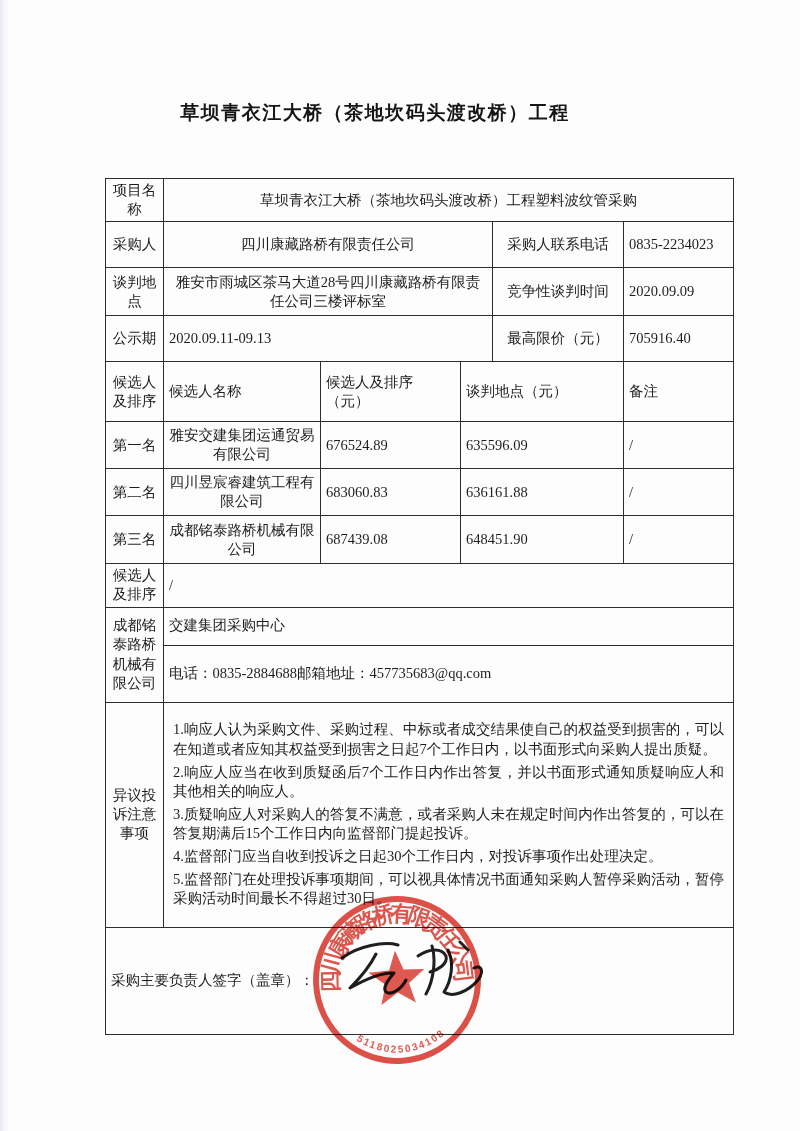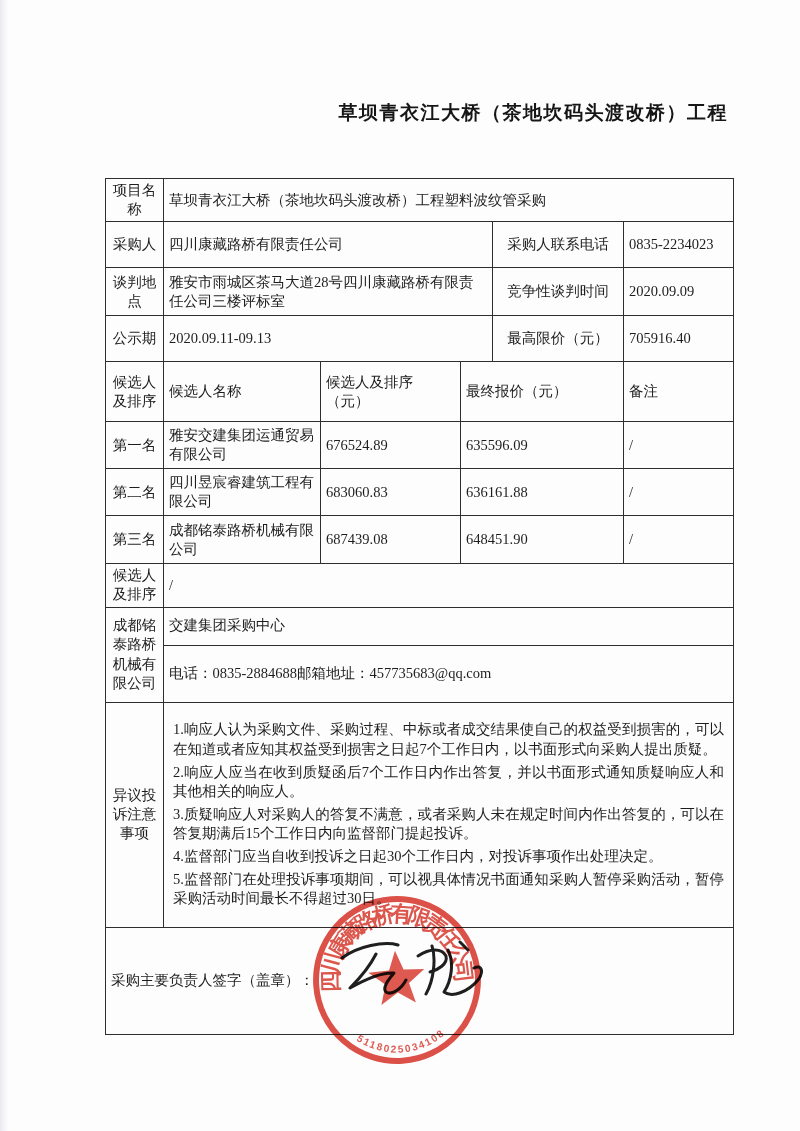--- a/index.html
+++ b/index.html
@@ -7,39 +7,39 @@
     position:relative;width:800px;height:1131px;overflow:hidden;
     background:#fdfdfe;
     font-family:"Liberation Serif","DejaVu Serif",serif;
     color:#1d1d1d;
   }
   .scan-edge{
     position:absolute;left:0;top:0;width:9px;height:100%;
     background:linear-gradient(90deg,#e9e9f0 0%,#f6f6fa 55%,rgba(255,255,255,0) 100%);
   }
   .doc-title{
-    position:absolute;left:22px;width:706px;text-align:right;
+    position:absolute;left:22px;width:706px;text-align:center;
     font-size:19px;font-weight:700;letter-spacing:1.5px;color:#161616;
   }
   .doc-title.l1{top:100px;}
   .doc-title.l2{top:139px;}
 
   table.main{
     position:absolute;left:105px;top:178px;width:628px;
     border-collapse:collapse;table-layout:fixed;
   }
   table.main td{
     border:1.6px solid #2e2e2e;
     font-size:14.5px;line-height:1.32;
     padding:2px 5px;vertical-align:middle;
     overflow:hidden;
   }
   td.lbl{padding-left:4px;padding-right:2px;text-align:center;}
   td.lbl-ctr{text-align:center;padding-left:2px;padding-right:2px;}
-  td.val-left{text-align:left;padding-left:7px;}
+  td.val-left{text-align:center;padding-left:7px;}
   td.ctr{text-align:left;}
   td.notes{padding:8px 11px;text-align:justify;line-height:1.56;font-size:14.5px;}
   td.sig-cell{padding-left:8px;position:relative;}
   .note-line{margin:4px;}
 
   .stamp{
     position:absolute;left:305px;top:888px;width:184px;height:184px;
     mix-blend-mode:multiply;opacity:.93;transform:rotate(-4deg);
   }
   .signature{
@@ -89,21 +89,21 @@
       <td class="lbl">公示期</td>
       <td class="ctr" colspan="3">2020.09.11-09.13</td>
       <td class="lbl-ctr">最高限价（元）</td>
       <td class="ctr">705916.40</td>
     </tr>
 
     <tr style="height:60px">
       <td class="lbl">候选人及排序</td>
       <td class="ctr">候选人名称</td>
       <td class="ctr">候选人及排序（元）</td>
-      <td class="ctr" colspan="2">最终报价（元）</td>
+      <td class="ctr" colspan="2">谈判地点（元）</td>
       <td class="ctr">备注</td>
     </tr>
 
     <tr style="height:47px">
       <td class="lbl">第一名</td>
       <td class="val-left">雅安交建集团运通贸易有限公司</td>
       <td class="ctr">676524.89</td>
       <td class="ctr" colspan="2">635596.09</td>
       <td class="ctr">/</td>
     </tr>

